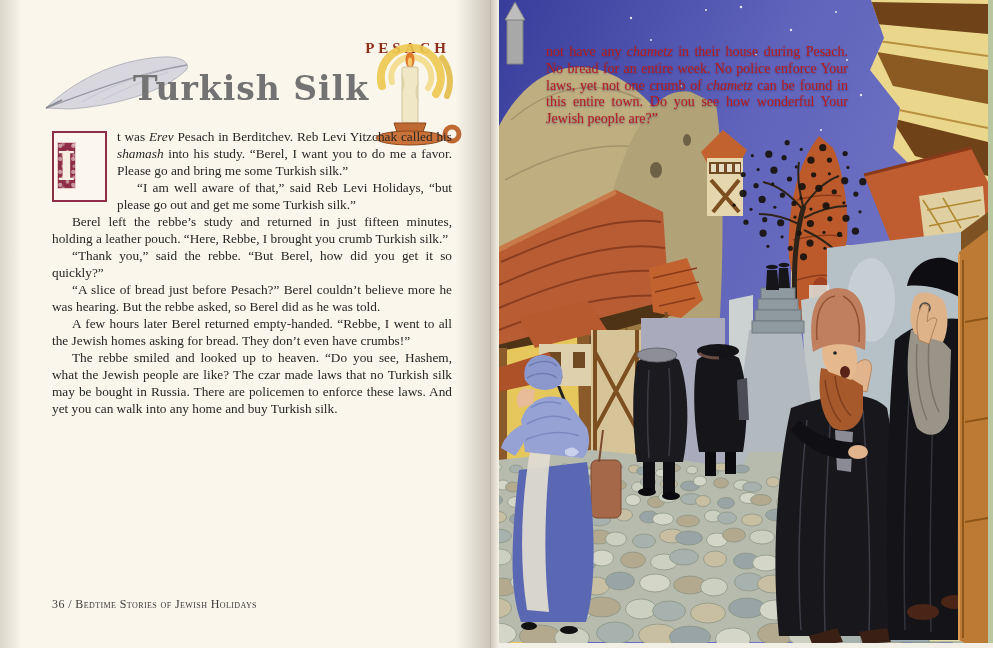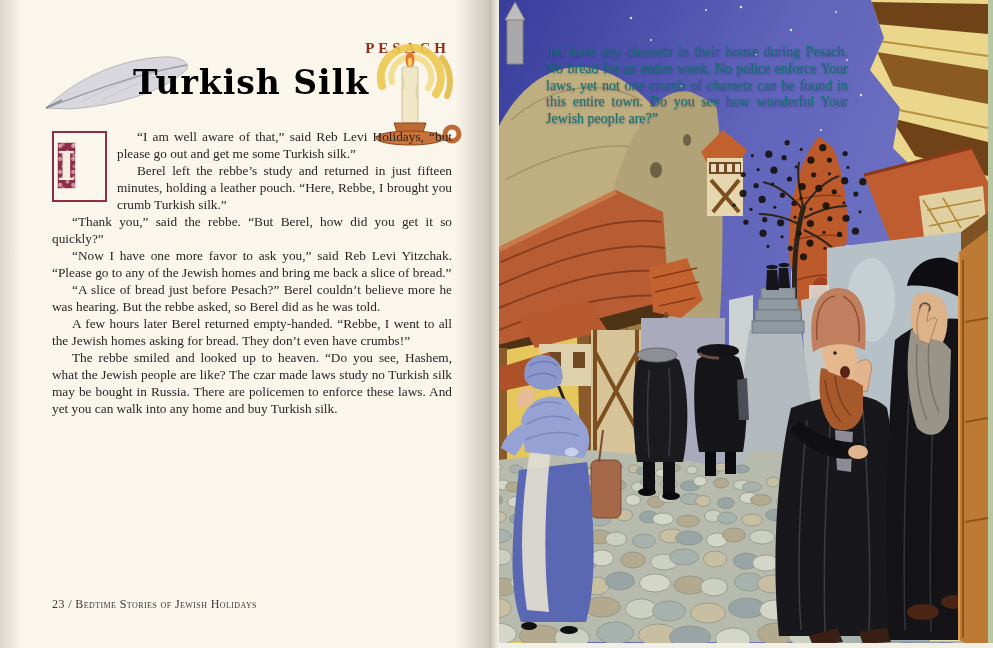--- a/index.html
+++ b/index.html
@@ -10,22 +10,22 @@
   
   .page-left{position:absolute;left:0;top:0;width:490px;height:648px;background:#faf6ec;}
   .page-left::before{content:"";position:absolute;left:0;top:0;bottom:0;width:22px;
        background:linear-gradient(to right,#dad6ca,rgba(250,246,236,0));pointer-events:none;}
   .page-left::after{content:"";position:absolute;right:0;top:0;bottom:0;width:34px;
        background:linear-gradient(to left,rgba(125,118,100,.38),rgba(250,246,236,0));pointer-events:none;}
   .quill{position:absolute;left:42px;top:50px;width:152px;height:64px;}
   .candle{position:absolute;left:348px;top:36px;width:130px;height:110px;}
   .kicker{position:absolute;left:52px;top:40px;width:398px;text-align:right;
        font-weight:bold;font-size:15px;letter-spacing:4px;color:#8e2f1b;}
-  .title{position:absolute;left:52px;top:63px;width:398px;text-align:center;
-       font-family:"DejaVu Serif", serif;font-weight:bold;font-size:33px;color:#000000;letter-spacing:1px;}
+  .title{position:absolute;left:52px;top:69px;width:398px;text-align:center;
+       font-family:"DejaVu Serif", serif;font-weight:bold;font-size:33px;color:#737373;letter-spacing:1px;}
   .story{position:absolute;left:52px;top:128px;width:400px;font-size:13.3px;line-height:17px;
        color:#262626;text-align:justify;}
   .story p{margin:0;text-indent:20px;}
   .story p.first{text-indent:0;}
   .story i{font-style:italic;}
   .dropcap-box{float:left;width:55px;height:71px;margin:3px 10px 1px 0;
        border:2px solid #8e2d47;background:#fbf7ee;padding:3px;box-sizing:border-box;}
   .dropcap-inner{width:100%;height:100%;background:
        radial-gradient(circle at 25% 30%, rgba(250,240,228,.55) 0 1.6px, rgba(0,0,0,0) 2.6px),
        radial-gradient(circle at 70% 65%, rgba(250,240,228,.5) 0 1.4px, rgba(0,0,0,0) 2.4px),
@@ -34,21 +34,21 @@
        color:#f6eee0;font-family:"DejaVu Serif",serif;font-weight:bold;font-size:40px;
        line-height:60px;text-align:center;box-shadow:inset 0 0 0 1px rgba(250,240,228,.8);}
   .footer{position:absolute;left:52px;top:597px;font-size:12px;color:#3a3a3a;letter-spacing:.4px;}
   .footer .sc{font-variant:small-caps;margin-top:44px;}
 
   
   .page-right{position:absolute;left:490px;top:0;width:503px;height:648px;background:#f3f0e6;
        border-left:1px solid rgba(90,85,70,.35);}
   .page-right svg{position:absolute;left:0;top:0;}
   .overlay-text{position:absolute;left:55px;top:44px;width:302px;font-size:14px;line-height:16.8px;
-       color:#0f766e;text-align:justify;text-shadow:0 1px 2px rgba(45,45,105,.6);}
+       color:#b91c1c;text-align:justify;text-shadow:0 1px 2px rgba(45,45,105,.6);}
   .overlay-text i{font-style:italic;}
 </style>
 </head>
 <body>
 
 <div class="book">
 
   <div class="page-left">
 
     <svg class="quill" viewBox="0 0 152 64">
@@ -69,33 +69,32 @@
       <ellipse cx="62" cy="26" rx="2.2" ry="4.5" fill="#f6c96a"></ellipse>
       <rect x="54" y="31" width="16" height="56" rx="2" fill="#f0e7c6" stroke="#cfc49a"></rect>
       <path d="M54,40 q3,8 0,14 M70,48 q-3,8 0,16" fill="none" stroke="#ddd2a8" stroke-width="2"></path>
       <path d="M46,87 L78,87 L74,99 L50,99 Z" fill="#c06a33" stroke="#8d4a20"></path>
       <ellipse cx="62" cy="102" rx="34" ry="7" fill="#c97239" stroke="#8d4a20"></ellipse>
       <circle cx="104" cy="98" r="7" fill="none" stroke="#c06a33" stroke-width="5"></circle>
     </svg>
 
     <div class="story">
       <p class="first">
-        <span class="dropcap-box"><span class="dropcap-inner">I</span></span>
+        <span class="dropcap-box"><span class="dropcap-inner">I</span></span><span><span>t was </span><i>Erev</i><span> Pesach in Berditchev. Reb Levi Yitzchak called his </span><i>shamash</i><span> into his study. “Berel, I want you to do me a favor. Please go and bring me some Turkish silk.”</span></span>
       </p>
       <p><span>“I am well aware of that,” said Reb Levi Holidays, “but please go out and get me some Turkish silk.”</span></p>
       <p><span>Berel left the rebbe’s study and returned in just fifteen minutes, holding a leather pouch. “Here, Rebbe, I brought you crumb Turkish silk.”</span></p>
       <p><span>“Thank you,” said the rebbe. “But Berel, how did you get it so quickly?”</span></p>
-      <p><span>“Now I have one more favor to ask you,” said Reb Levi Yitzchak. “Please go to any of the Jewish homes and bring me back a slice of bread.”</span></p>
       <p><span>“A slice of bread just before Pesach?” Berel couldn’t believe more he was hearing. But the rebbe asked, so Berel did as he was told.</span></p>
       <p><span>A few hours later Berel returned empty-handed. “Rebbe, I went to all the Jewish homes asking for bread. They don’t even have crumbs!”</span></p>
-      <p><span>The rebbe smiled and looked up to heaven. “Do you see, Hashem, what the Jewish people are like? The czar made laws study no Turkish silk may be bought in Russia. There are policemen to enforce these laws. And yet you can walk into any home and buy Turkish silk.</span></p>
+      <p><span>The rebbe smiled and looked up to heaven. “Do you see, Hashem, what the Jewish people are like? The czar made laws that no Turkish silk may be bought in Russia. There are policemen to enforce these laws. And yet you can walk into any home and buy Turkish silk.</span></p>
     </div>
 
     <div class="footer">
-      <span>23 /</span>
+      <span>36 /</span>
       <span class="sc">Bedtime Stories of Jewish Holidays</span>
     </div>
   </div>
 
   <div class="page-right">
     <svg width="503" height="648" viewBox="0 0 503 648">
       <defs>
         <linearGradient id="sky" x1="0" y1="0" x2="1" y2=".6">
           <stop offset="0" stop-color="#383d9c"></stop>
             <stop offset=".45" stop-color="#5f63ba"></stop>

